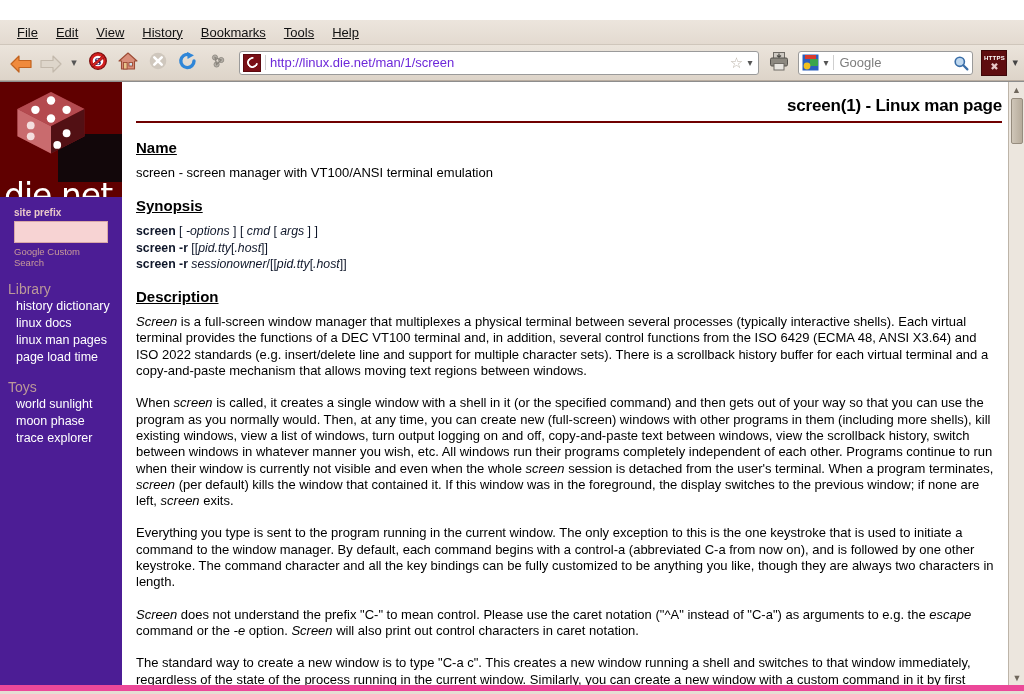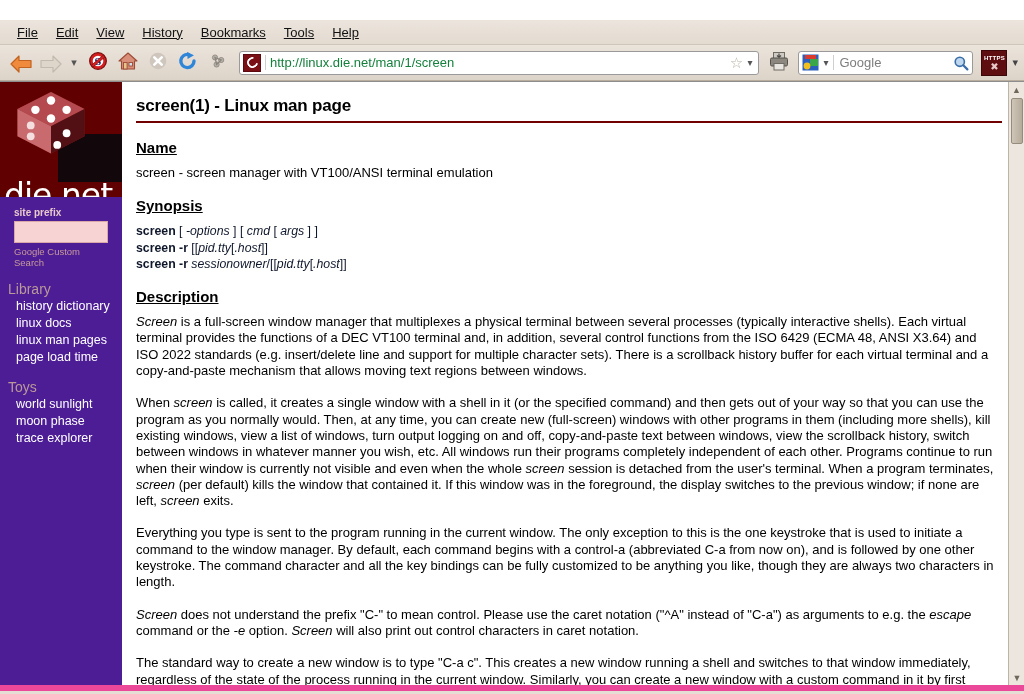--- a/index.html
+++ b/index.html
@@ -44,21 +44,21 @@
   .fav {
     width: 18px; height: 18px; margin: 0 4px 0 3px; background: #7a0f16;
     border: 1px solid #5c0a10; display: flex; align-items: center; justify-content: center;
     flex: 0 0 auto;
   }
   .fav-inner {
     width: 11px; height: 11px; border: 2px solid #ffffff; border-radius: 50%;
     border-right-color: transparent; transform: rotate(-35deg);
   }
   .url-text {
-    font-size: 13px; color: #15803d; flex: 1 1 auto; white-space: nowrap;
+    font-size: 13px; color: #6d28d9; flex: 1 1 auto; white-space: nowrap;
     overflow: hidden; padding-left: 4px; border-left: 1px solid #cfcfcf;
   }
   .star { width: 18px; color: #b9b1a6; font-size: 15px; text-align: center; flex: 0 0 auto;}
   .url-chev { font-size: 10px; color: #555; padding: 0 6px 0 2px; flex: 0 0 auto; }
 
   .printer { width: 26px; height: 26px; display:flex; align-items:center; justify-content:center; cursor:pointer; }
 
   .searchbar {
     width: 175px; height: 24px; background: #fff; border: 1px solid #9a9a9a;
     border-radius: 3px; display: flex; align-items: center; flex: 0 0 auto; margin-left: 4px;
@@ -103,21 +103,21 @@
   .nav-head { font-size: 14px; color: #b99; padding: 13px 0 1px 8px; }
   .nav-link { font-size: 12.5px; color: #ffffff; padding: 1px 0 1px 16px; cursor: pointer; line-height:15px;}
 
   .content {
     flex: 1 1 auto; background: #fff; overflow: hidden; position: relative;
     padding: 0 14px 0 14px; min-width:0;
   }
   .content-inner { padding: 14px 8px 0 0; }
   h1.title {
     font-size: 17px; margin: 0 0 2px 0; color:#000; font-weight: bold;
-    padding-bottom: 5px; border-bottom: 2px solid #700000; letter-spacing:-0.2px;
+    padding-bottom: 5px; border-bottom: 2px solid #700000; letter-spacing:-0.2px;text-align:right;
   }
   h2.sec { font-size: 15px; margin: 16px 0 9px 0; color: #000; font-weight: bold; text-decoration: underline; }
   p.body { font-size: 13px; line-height: 16.3px; margin: 0 0 16px 0; color: #000; text-align: left; }
   .syn { font-size: 12.3px; line-height: 16.3px; margin: 0; color:#0f172a;}
   .syn b { font-weight: bold; }
   .syn i, p.body i { font-style: italic; }
 
   .vscroll {
     position: absolute; right: 0; top: 0; width: 16px; height: 100%;
     background: #ece6de; border-left: 1px solid #bdb4a8;

